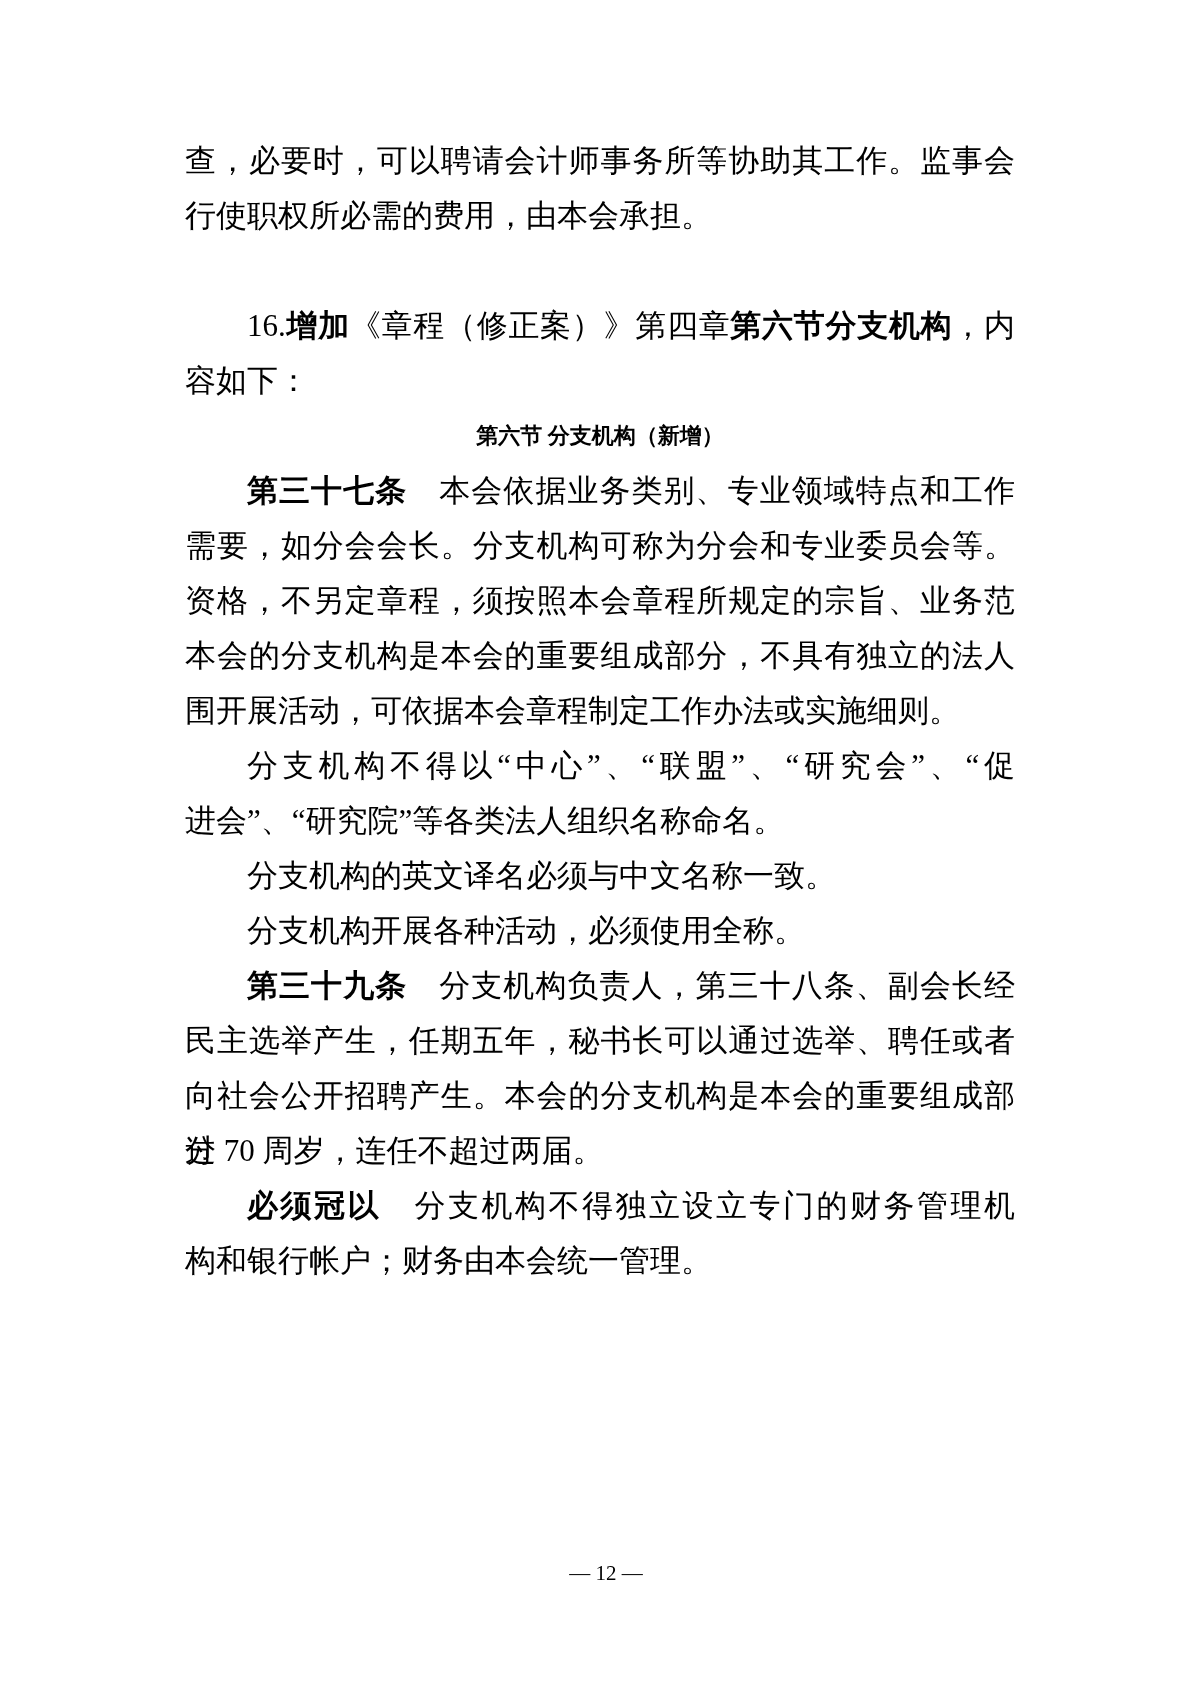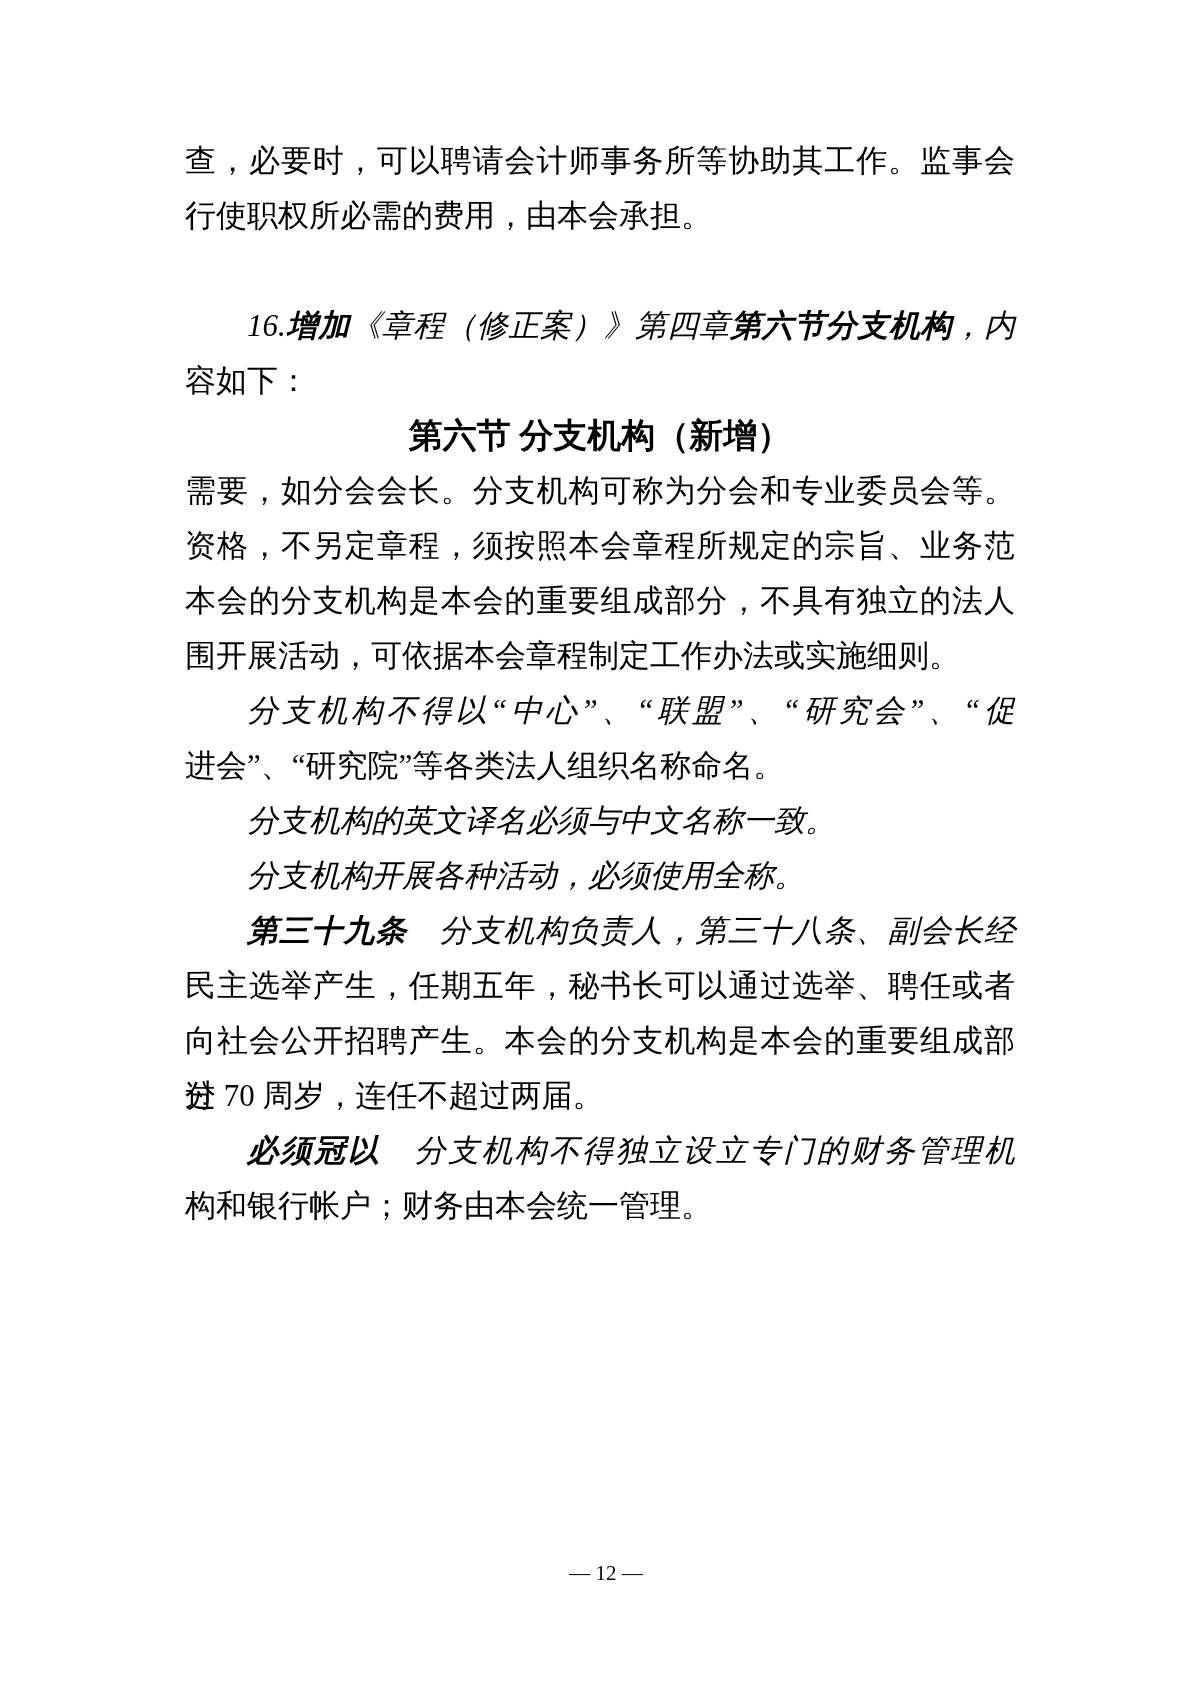--- a/index.html
+++ b/index.html
@@ -30,32 +30,31 @@
     letter-spacing: 0;
     white-space: nowrap;
   }
   .line.justify {
     white-space: normal;
     text-align: justify;
     text-align-last: justify;
   }
   .line.indent {
     padding-left: 62px;
-    font-style: italic;
   }
   .line.center {
     text-align: center;
     text-align-last: center;
   }
   .bold {
     font-weight: bold;
   }
   .block.heading .line {
     font-weight: bold;
-    font-size: 34px;
+    font-size: 22px;
   }
   .spacer {
     height: 55px;
   }
   .footer {
     position: absolute;
     top: 1553px;
     left: 0;
     width: 100%;
     text-align: center;
@@ -75,20 +74,21 @@
       </div>
       <div class="spacer"></div>
       <div class="block paragraph">
         <div class="line justify indent"><span>16.</span><span class="bold">增加</span><span>《章程（修正案）》第四章</span><span class="bold">第六节分支机构</span><span>，内</span></div>
         <div class="line"><span>容如下：</span></div>
       </div>
       <div class="block heading">
         <div class="line center"><span class="bold">第六节 分支机构（新增）</span></div>
       </div>
       <div class="block paragraph">
+        <div class="line justify indent"><span class="bold">第三十七条</span><span>　本会依据业务类别、专业领域特点和工作</span></div>
         <div class="line justify"><span>需要，如分会会长。分支机构可称为分会和专业委员会等。</span></div>
         <div class="line justify"><span>资格，不另定章程，须按照本会章程所规定的宗旨、业务范</span></div>
         <div class="line justify"><span>本会的分支机构是本会的重要组成部分，不具有独立的法人</span></div>
         <div class="line"><span>围开展活动，可依据本会章程制定工作办法或实施细则。</span></div>
       </div>
       <div class="block paragraph">
         <div class="line justify indent"><span>分支机构不得以“中心”、“联盟”、“研究会”、“促</span></div>
         <div class="line"><span>进会”、“研究院”等各类法人组织名称命名。</span></div>
       </div>
       <div class="block paragraph">

